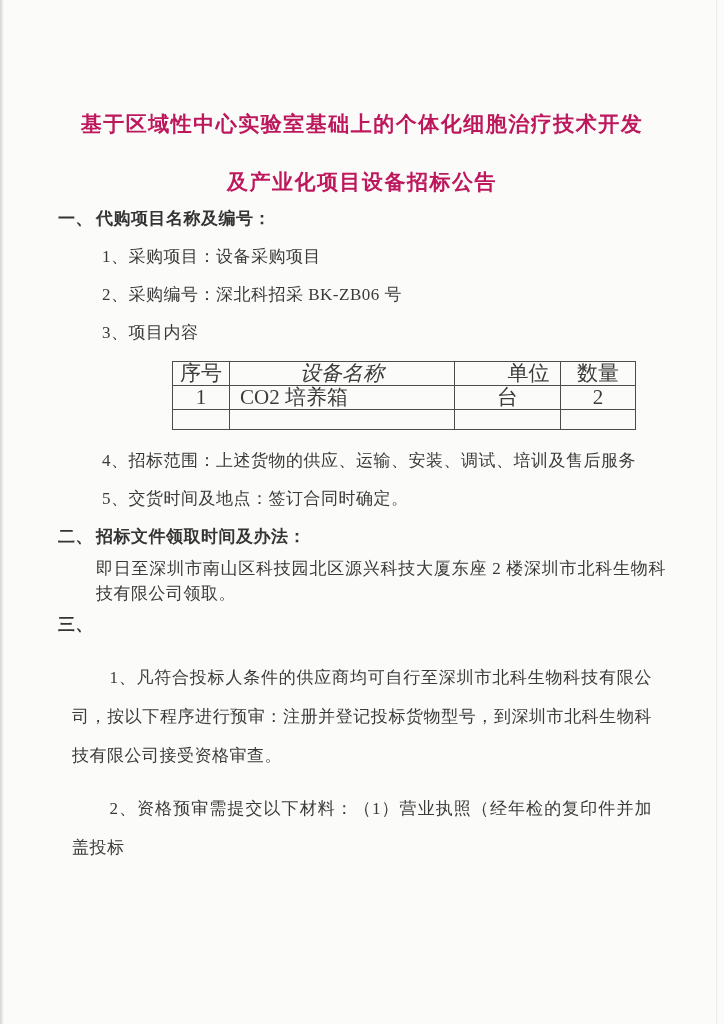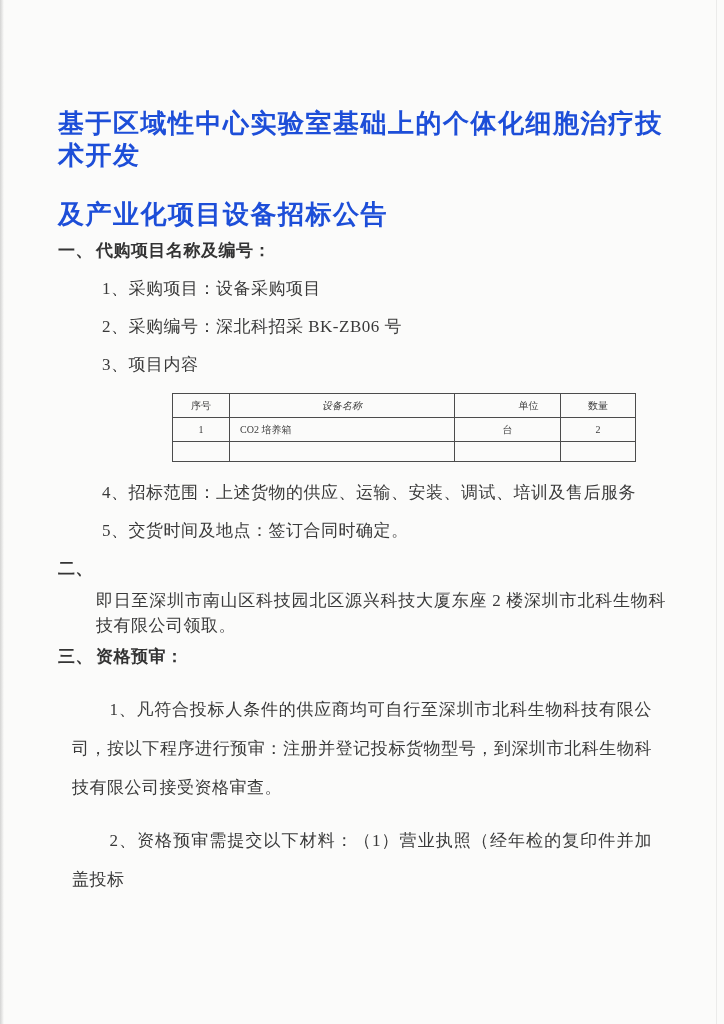--- a/index.html
+++ b/index.html
@@ -27,23 +27,24 @@
     background: rgba(140,140,140,0.14);
   }
   .content {
     position: absolute;
     left: 58px;
     right: 58px;
     top: 0;
   }
   .doc-title {
     margin: 108px 0 0 0;
-    font-size: 26px;
+    text-align: center;
+    font-size: 21px;
     font-weight: 700;
-    color: #1d4ed8;
+    color: #be185d;
     letter-spacing: 1.5px;
   }
   .doc-title .t-line { line-height: 32px; }
   .doc-title .t-line + .t-line { margin-top: 28px; font-family: Liberation Mono, monospace; }
 
   .intro {
     margin: 42px 0 0 0;
     font-size: 17px;
     line-height: 40px;
     text-indent: 2em;
@@ -66,21 +67,21 @@
     font-size: 17px;
     line-height: 38px;
     letter-spacing: 0.5px;
   }
 
   .equip-table {
     border-collapse: collapse;
     margin: 9px 0 0 114px;
     table-layout: fixed;
     width: 385px;
-    font-size: 10px;
+    font-size: 21px;
     color: #3c3c3c;
   }
   .equip-table th, .equip-table td {
     border: 1px solid #4c4c4c;
     padding: 0 6px;
     text-align: center;
     font-weight: 400;
     height: 23px;
     line-height: 23px;
     overflow: hidden;
@@ -158,26 +159,26 @@
           <td></td>
         </tr>
       </tbody>
     </table>
 
     <div class="sub-item after-table">4、招标范围：上述货物的供应、运输、安装、调试、培训及售后服务</div>
     <div class="sub-item">5、交货时间及地点：签订合同时确定。</div>
 
     <div class="section-heading">
       <span class="marker">二、</span>
+      <span>招标文件领取时间及办法：</span>
     </div>
 
     <p class="section-body">即日至深圳市南山区科技园北区源兴科技大厦东座 2 楼深圳市北科生物科技有限公司领取。</p>
 
     <div class="section-heading">
       <span class="marker">三、</span>
-      <span>资格预审：</span>
     </div>
 
     <p class="para">1、凡符合投标人条件的供应商均可自行至深圳市北科生物科技有限公司，按以下程序进行预审：注册并登记投标货物型号，到深圳市北科生物科技有限公司接受资格审查。</p>
     <p class="para">2、资格预审需提交以下材料：（1）营业执照（经年检的复印件并加盖投标</p>
 
   </div>
 </div>
 
 </body></html>

